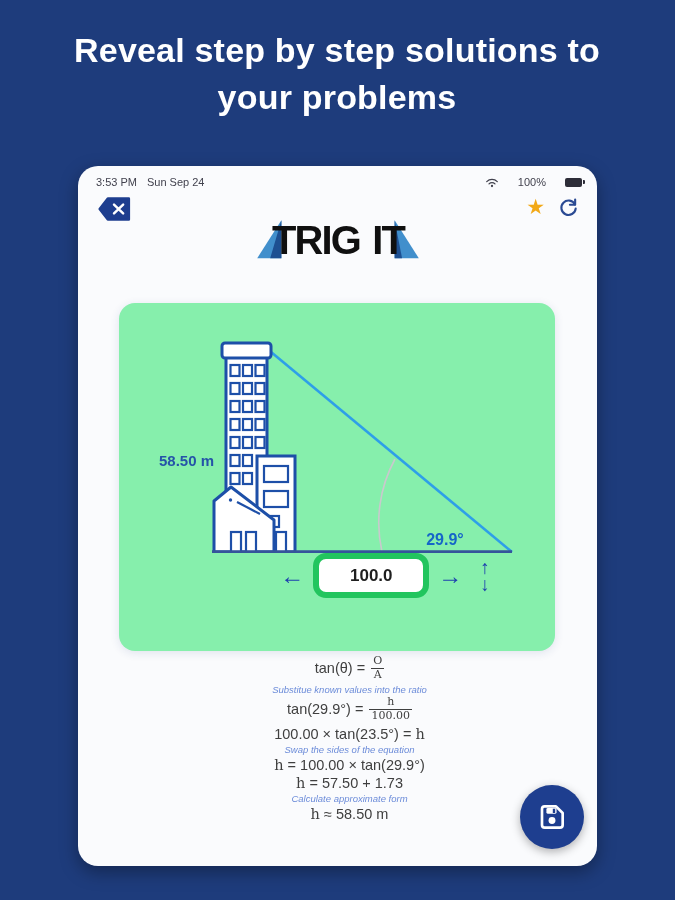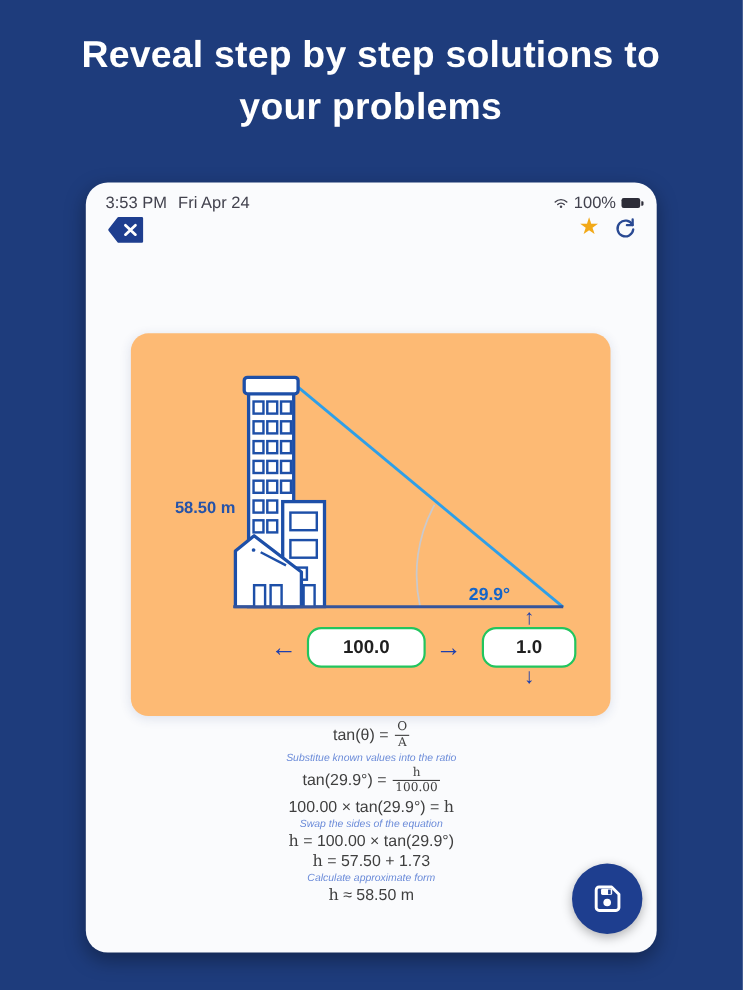--- a/index.html
+++ b/index.html
@@ -5,49 +5,49 @@
   html,body{margin:0;padding:0;background:#1e3c7c;}
   .page{position:relative;width:675px;height:900px;background:#1e3c7c;
         font-family:"Liberation Sans",sans-serif;overflow:hidden;}
   .headline{position:absolute;top:27px;left:37px;width:600px;margin:0;
         text-align:center;color:#ffffff;font-size:34px;font-weight:700;
         line-height:1.38;letter-spacing:.2px;}
   
   .phone{position:absolute;left:78px;top:166px;width:519px;height:700px;
         background:#fafbfd;border-radius:20px;box-shadow:0 6px 18px rgba(0,0,0,.35);}
   .status-bar{position:absolute;top:10px;left:18px;right:15px;display:flex;
-        justify-content:space-between;align-items:center;font-size:15px;color:#42424e;}
+        justify-content:space-between;align-items:center;font-size:11px;color:#42424e;}
   .sb-left{display:flex;gap:10px;}
-  .sb-right{display:flex;align-items:center;gap:5px;}
+  .sb-right{display:flex;align-items:center;gap:19px;}
   .battery{width:17px;height:9px;background:#2d2d38;border-radius:2px;position:relative;}
   .battery::after{content:'';position:absolute;right:-3px;top:2.5px;width:2px;height:4px;
         background:#2d2d38;border-radius:0 1px 1px 0;}
   .close-btn{position:absolute;top:31px;left:20px;background:none;border:none;padding:0;cursor:pointer;}
   .actions{position:absolute;top:30px;right:18px;display:flex;align-items:center;gap:13px;}
   .star-btn{background:none;border:none;padding:0;font-size:21px;line-height:22px;
         color:#f2a918;cursor:pointer;}
   .refresh-btn{background:none;border:none;padding:0;cursor:pointer;line-height:0;}
   .logo{position:absolute;top:43px;left:50%;transform:translateX(-50%);}
   
-  .card{position:absolute;top:137px;left:41px;width:436px;height:348px;background:#fdba74;
+  .card{position:absolute;top:137px;left:41px;width:436px;height:348px;background:#86efac;
         border-radius:16px;box-shadow:0 2px 10px rgba(30,60,120,.12);}
   .diagram{display:block;width:436px;height:250px;}
   .inputs-row{position:absolute;top:250px;left:0;width:100%;display:flex;
         justify-content:center;align-items:center;gap:9px;transform:translateX(48px);}
-  .value-box{height:33px;border:2px solid #22c55e;border-radius:13px;background:#fff;
+  .value-box{height:33px;border:6px solid #22c55e;border-radius:13px;background:#fff;
         display:flex;align-items:center;justify-content:center;font-weight:700;
         font-size:17px;color:#1f1f1f;}
   .box-adjacent{width:104px;}
   .box-offset{width:82px;}
   .harrow{font-size:24px;font-weight:700;color:#1d3fae;line-height:24px;}
   .vcol{display:flex;flex-direction:column;align-items:center;margin-left:9px;}
   .varrow{font-size:19px;font-weight:700;color:#1d3fae;line-height:17px;background:none;
         border:none;padding:0;cursor:pointer;}
   
-  .steps{position:absolute;top:488px;left:0;width:100%;text-align:center;color:#3f3f3f;}
+  .steps{position:absolute;top:488px;left:12px;width:100%;text-align:center;color:#3f3f3f;}
   .step-eq{font-size:14.5px;margin:2px 0;}
   .step-desc{font-size:9.5px;font-style:italic;color:#6c8cd9;margin:2px 11px;}
   .frac{display:inline-block;vertical-align:middle;text-align:center;
         font-family:"DejaVu Serif",serif;font-size:11px;line-height:1.15;
         margin-left:2px;transform:translateY(-1px);}
   .frac .num{display:block;border-bottom:1px solid #3f3f3f;padding:0 2px;}
   .frac .den{display:block;padding:0 2px;}
   .mvar{font-family:"DejaVu Serif",serif;}
   
   .fab{position:absolute;left:442px;top:619px;width:64px;height:64px;border-radius:50%;
@@ -59,21 +59,21 @@
 
 <div class="page">
 
   <h1 class="headline">Reveal step by step solutions to your problems</h1>
 
   <div class="phone">
 
     <div class="status-bar">
       <div class="sb-left">
         <span>3:53 PM</span>
-        <span>Fri Apr 24</span>
+        <span>Sun Sep 24</span>
       </div>
       <div class="sb-right">
         <span style="line-height:0;">
           <svg width="14" height="11" viewBox="0 0 16 12">
             <path d="M2 5 a8.5 8.5 0 0 1 12 0" fill="none" stroke="#42424e" stroke-width="1.5" stroke-linecap="round"></path>
             <path d="M4.6 7.6 a4.8 4.8 0 0 1 6.8 0" fill="none" stroke="#42424e" stroke-width="1.5" stroke-linecap="round"></path>
             <circle cx="8" cy="10" r="1.3" fill="#42424e"></circle>
           </svg>
         </span>
         <span>100%</span>
@@ -83,20 +83,30 @@
 
     <button class="close-btn">
       <span style="line-height:0;display:block;">
         <svg width="33" height="24" viewBox="0 0 34 25">
           <polygon points="10,1.5 32,1.5 32,23.5 10,23.5 1.5,12.5" fill="#1e3e8f" stroke="#1e3e8f" stroke-width="2.5" stroke-linejoin="round"></polygon>
           <path d="M16.5 8 L26 17 M26 8 L16.5 17" stroke="#ffffff" stroke-width="2.6" stroke-linecap="round"></path>
         </svg>
       </span>
     </button>
 
+    <div class="logo">
+      <svg width="170" height="52" viewBox="0 0 182 56">
+        <polygon points="4,53 30,53 30,12" fill="#418fcc"></polygon>
+        <polygon points="18,53 30,53 30,12" fill="#1d4f91"></polygon>
+        <polygon points="152,12 178,53 152,53" fill="#418fcc"></polygon>
+        <polygon points="152,12 160,53 152,53" fill="#1d4f91"></polygon>
+        <text x="20" y="48" font-family="Liberation Sans, sans-serif" font-weight="bold" font-size="43" letter-spacing="-2" fill="#101010">TRIG</text>
+        <text x="128" y="48" font-family="Liberation Sans, sans-serif" font-weight="bold" font-size="43" letter-spacing="-2" fill="#101010">IT</text>
+      </svg>
+    </div>
 
     <div class="actions">
       <button class="star-btn">
         <span>★</span>
       </button>
       <button class="refresh-btn">
         <span style="line-height:0;display:block;">
           <svg width="21" height="21" viewBox="0 0 24 24">
             <path d="M19.4 8.6 A8.2 8.2 0 1 0 20.2 13.2" fill="none" stroke="#2a4a93" stroke-width="2.4" stroke-linecap="round"></path>
             <polyline points="19.6,2.8 19.6,8.8 13.6,8.8" fill="none" stroke="#2a4a93" stroke-width="2.4" stroke-linecap="round" stroke-linejoin="round"></polyline>
@@ -160,31 +170,30 @@
         <text x="40" y="163" font-size="15" font-weight="bold" fill="#2553a8">58.50 m</text>
         <text x="326" y="242" text-anchor="middle" font-size="16" font-weight="bold" fill="#1565c8">29.9°</text>
       </svg>
 
       <div class="inputs-row">
         <button class="varrow harrow" style="font-size:24px;">←</button>
         <div class="value-box box-adjacent">100.0</div>
         <button class="varrow harrow" style="font-size:24px;">→</button>
         <div class="vcol">
           <button class="varrow">↑</button>
-          <div class="value-box box-offset">1.0</div>
           <button class="varrow">↓</button>
         </div>
       </div>
     </div>
 
     <div class="steps">
         <div class="step-eq"><span class="mtxt">tan(θ) = </span><span class="frac"><span class="num">O</span><span class="den">A</span></span></div>
         <div class="step-desc">Substitue known values into the ratio</div>
         <div class="step-eq"><span class="mtxt">tan(29.9°) = </span><span class="frac"><span class="num">h</span><span class="den">100.00</span></span></div>
-        <div class="step-eq"><span class="mtxt">100.00 × tan(29.9°) = </span><span class="mvar">h</span></div>
+        <div class="step-eq"><span class="mtxt">100.00 × tan(23.5°) = </span><span class="mvar">h</span></div>
         <div class="step-desc">Swap the sides of the equation</div>
         <div class="step-eq"><span class="mvar">h</span><span class="mtxt"> = 100.00 × tan(29.9°)</span></div>
         <div class="step-eq"><span class="mvar">h</span><span class="mtxt"> = 57.50 + 1.73</span></div>
         <div class="step-desc">Calculate approximate form</div>
         <div class="step-eq"><span class="mvar">h</span><span class="mtxt"> ≈ 58.50 m</span></div>
       </div>
 
     <button class="fab">
       <span style="line-height:0;display:block;">
         <svg width="32" height="32" viewBox="0 0 24 24">

